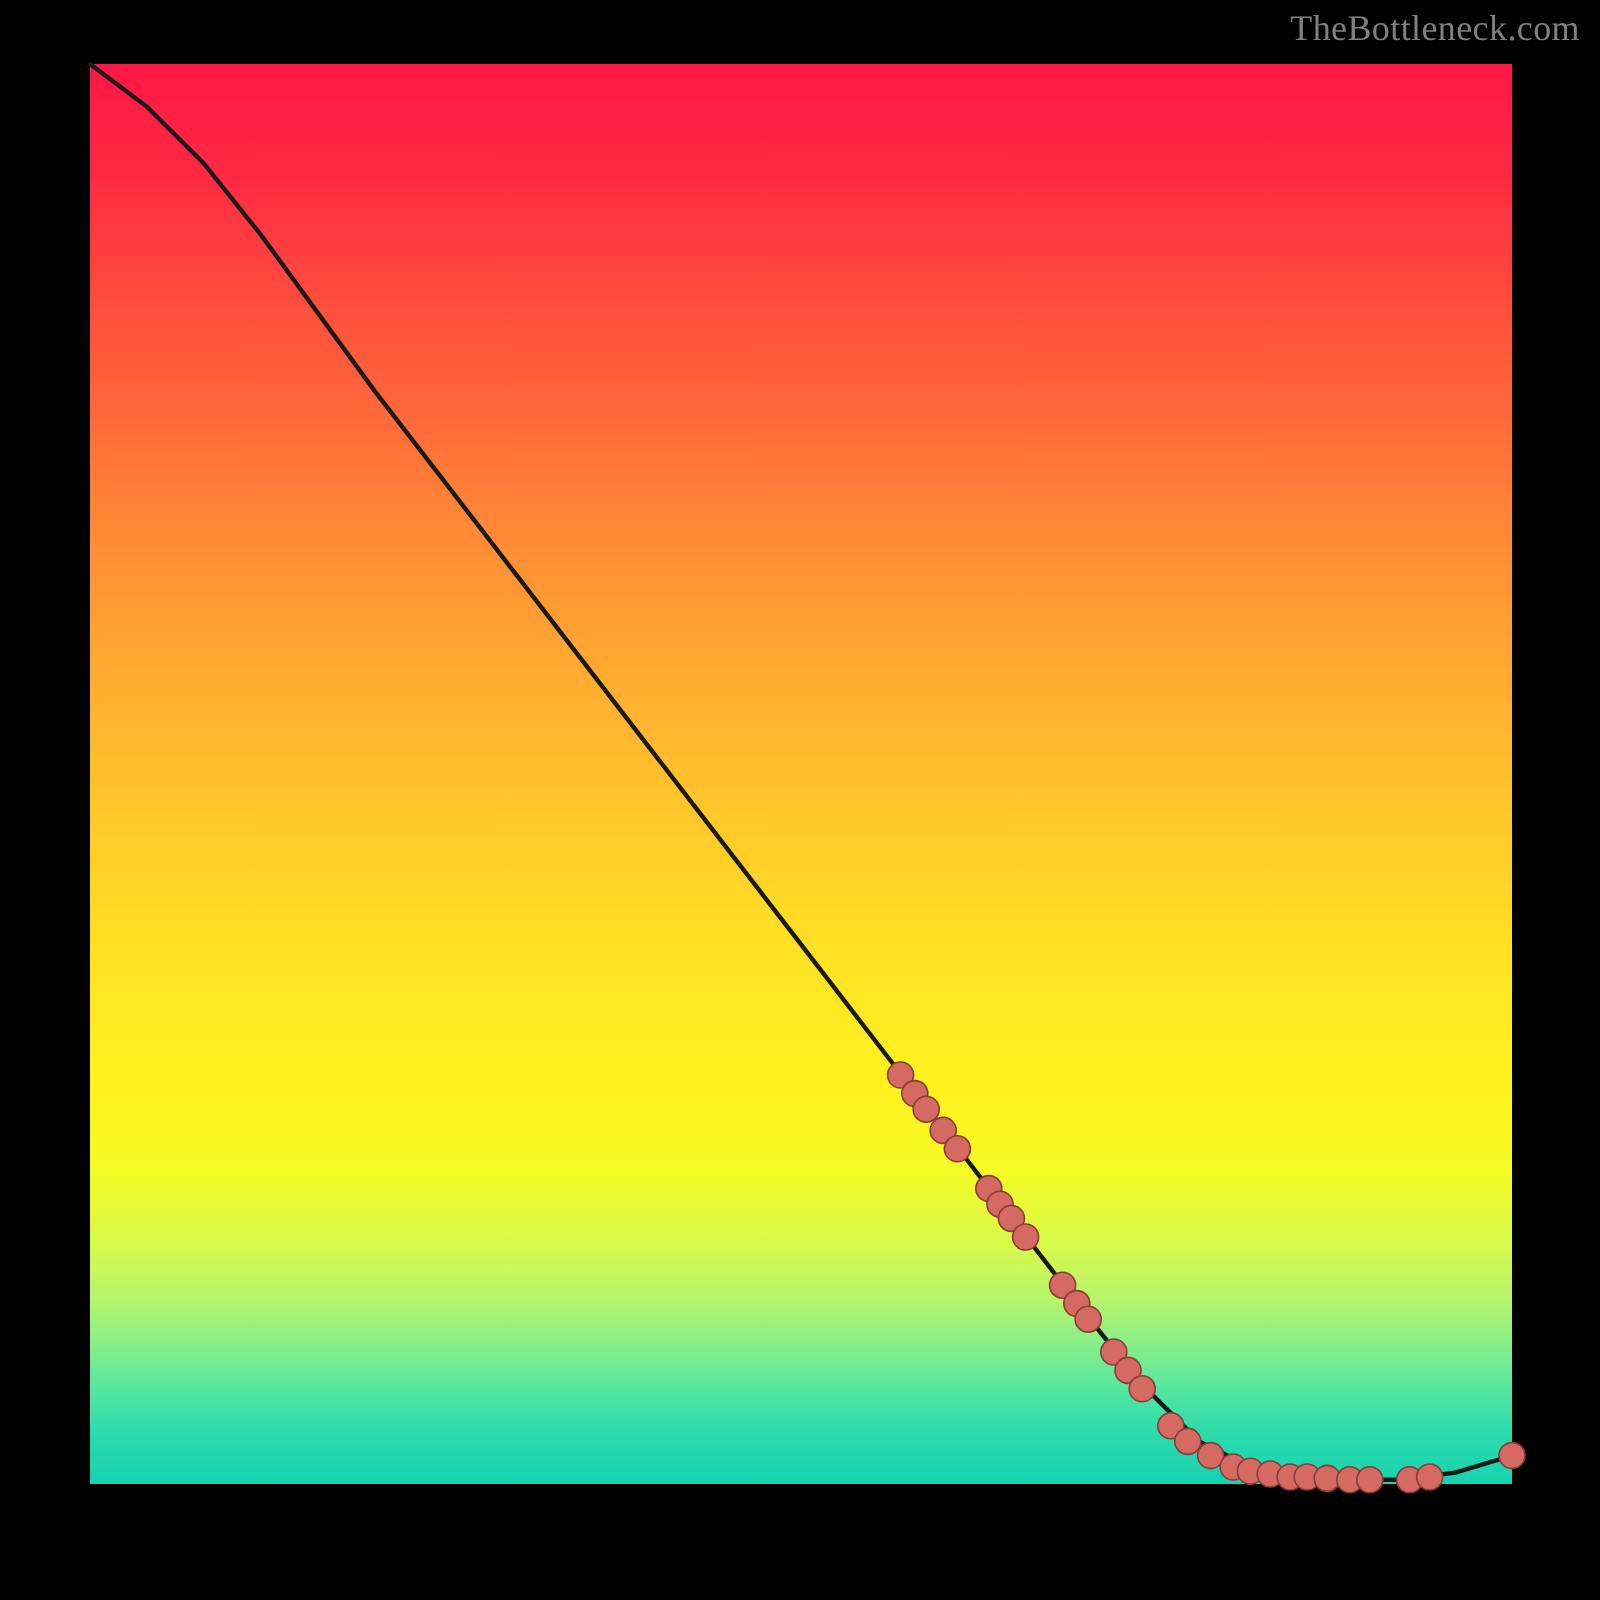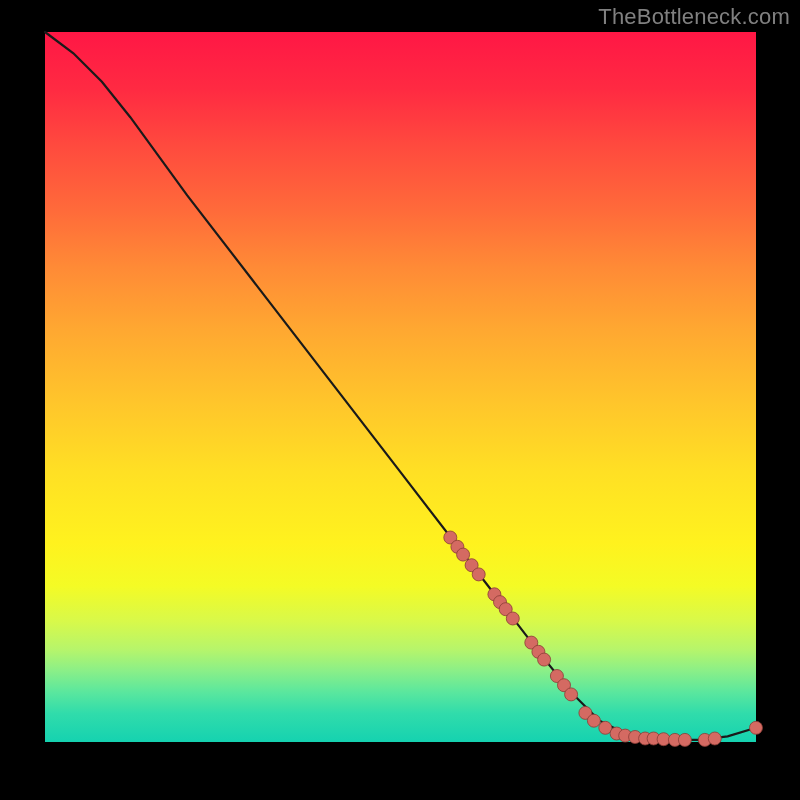--- a/index.html
+++ b/index.html
@@ -64,22 +64,22 @@
   .dot {
     fill: #d46a62;
     stroke: #8a3c36;
     stroke-width: 0.8;
   }
   .attrib {
     position: absolute;
     top: 4px;
     right: 10px;
     color: #808080;
-    font-family: Liberation Sans, sans-serif;
-    font-size: 22px;
+    font-family: Liberation Serif, serif;
+    font-size: 18px;
     letter-spacing: 0.2px;
   }
 </style>
 </head>
 <body>
 
 <div class="stage">
   <div class="plot">
     <div class="bg"></div>
     <svg class="overlay" viewBox="0 0 711 710" preserveAspectRatio="none">

